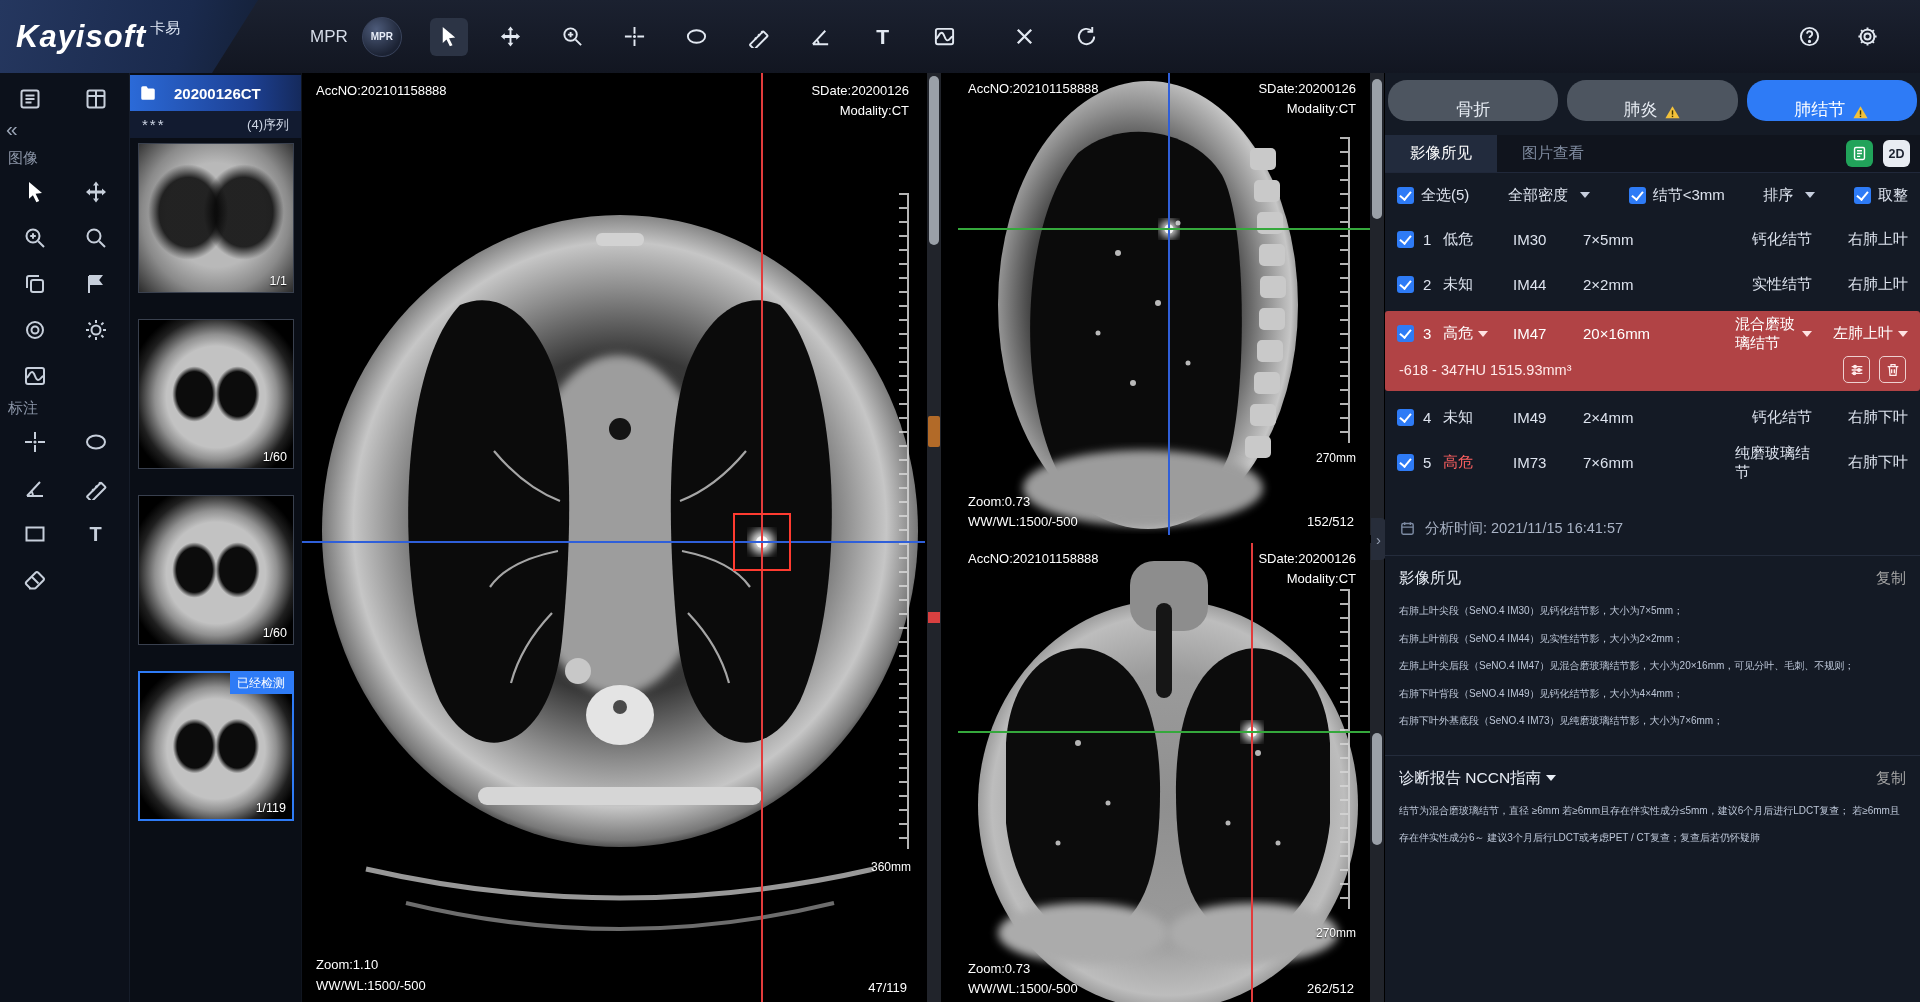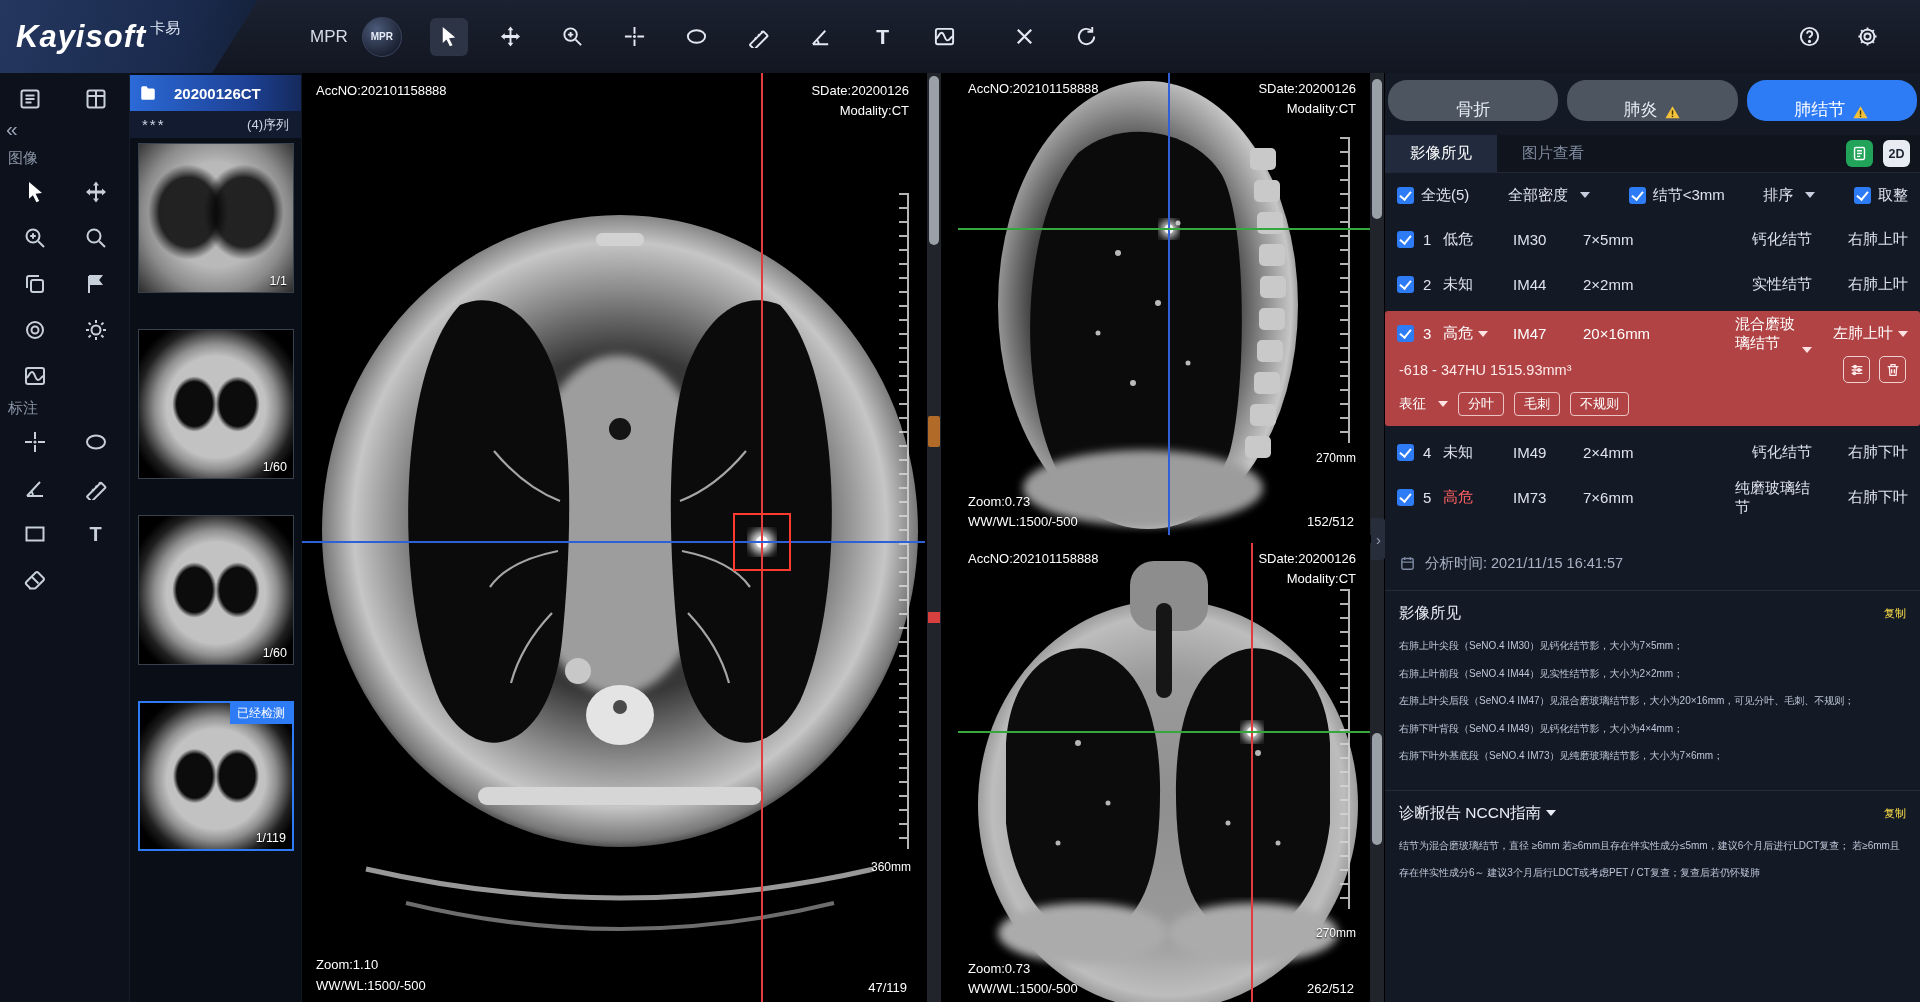--- a/index.html
+++ b/index.html
@@ -52,21 +52,21 @@
 .series-head { height:36px; margin-top:2px;
   background:linear-gradient(90deg,#2b6ad8 0%,#1d4093 70%,#152a5c 100%);
   display:flex; align-items:center; padding:0 9px; gap:17px; color:#fff; }
 .series-head svg { width:18px; height:18px; }
 .series-title { font-size:15px; font-weight:bold; }
 .series-sub { height:27px; background:#121b30; display:flex; align-items:center;
   padding:0 12px; color:#cdd5e4; font-size:13px; }
 .series-sub .stars { letter-spacing:2px; font-size:15px; }
 .series-sub .count { margin-left:auto; }
 .thumbs { position:absolute; top:70px; left:8px; width:156px; }
-.thumb { position:relative; width:156px; height:150px; margin-bottom:36px;
+.thumb { position:relative; width:156px; height:150px; margin-bottom:26px;
   border:1px solid #39404e; cursor:pointer; }
 .thumb.active { border:2px solid #2e7bf6; }
 .t-label { position:absolute; right:6px; bottom:4px; color:#fff; font-size:12.5px; text-shadow:0 1px 2px #000; }
 .t-badge { position:absolute; right:0; top:0; background:#2e7bf6; color:#fff; font-size:12px; padding:2px 7px; }
 .t-xray { background:
   radial-gradient(42% 52% at 32% 46%, rgba(8,8,8,.85) 0 45%, transparent 62%),
   radial-gradient(42% 52% at 68% 46%, rgba(8,8,8,.85) 0 45%, transparent 62%),
   radial-gradient(80% 88% at 50% 48%, #b9b9b9 0 40%, #8a8a8a 60%, #2e2e2e 85%, #0a0a0a 100%); }
 .t-ct { background:
   radial-gradient(20% 26% at 36% 50%, #0c0c0c 0 58%, transparent 72%),
@@ -122,41 +122,41 @@
   border:solid #fff; border-width:0 2px 2px 0; transform:rotate(40deg); }
 .caret { width:0; height:0; border-left:5px solid transparent; border-right:5px solid transparent;
   border-top:6px solid #c6cedd; display:inline-block; margin-left:5px; }
 .nrow { display:flex; align-items:center; height:45px; padding:0 12px; font-size:15px;
   color:#dde3ee; cursor:pointer; }
 .n-cb { margin-right:9px; }
 .n-no { width:20px; }
 .n-risk { width:70px; display:flex; align-items:center; }
 .n-im { width:70px; display:flex; align-items:center; }
 .n-size { width:104px; }
-.n-type { flex:1; display:flex; justify-content:flex-end; align-items:flex-end;margin-left:48px; }
+.n-type { flex:1; display:flex; justify-content:flex-end; align-items:center;margin-left:48px; }
 .n-loc { width:96px; display:flex; justify-content:flex-end; align-items:center; }
 .risk-red { color:#ff6161; }
 .nsel { background:#b14345; border-radius:3px; margin:4px 0; padding-bottom:8px; color:#fff; }
 .nsel .nrow { color:#fff; }
 .nsel .caret { border-top-color:#ffe2e2; }
 .sel-detail { display:flex; align-items:center; padding:0 14px; font-size:14.5px; color:#ffeaea; }
 .sel-actions { margin-left:auto; display:flex; gap:9px; }
 .icon-sq { width:27px; height:27px; border:1px solid #eed0d0; border-radius:5px;
   background:transparent; color:#ffecec; display:flex; align-items:center; justify-content:center; cursor:pointer; }
 .icon-sq svg { width:16px; height:16px; }
 .sel-feats { display:flex; align-items:center; gap:10px; padding:9px 14px 2px; font-size:13.5px; }
 .chip { border:1px solid #ecc3c3; border-radius:4px; padding:2px 9px; font-size:13px; }
 .analysis { display:flex; align-items:center; gap:9px; padding:0 14px; margin-top:26px;
   height:34px; color:#a9b3c5; font-size:14.5px; }
 .analysis svg { width:17px; height:17px; color:#7d8ba3; }
 .section { border-top:1px solid #242c3c; margin-top:10px; }
 .sec-head { display:flex; align-items:center; padding:12px 14px 4px; }
 .sec-title { font-size:15.5px; color:#e9eef6; display:flex; align-items:center; }
 .sec-title .caret { border-top-color:#e9eef6; }
-.copy-link { margin-left:auto; color:#fde047; font-size:11px; cursor:pointer; background:none; border:none; }
+.copy-link { margin-left:auto; color:#a3a3a3; font-size:15px; cursor:pointer; background:none; border:none; }
 .sec-body { padding:4px 14px 10px; font-size:10px; line-height:27.5px; color:#bdc7d8; white-space:pre-line; }
 .disclaimer { position:absolute; left:0; bottom:3px; width:100%; color:#ffd23e;
   font-size:16.5px; font-weight:bold; white-space:nowrap; overflow:hidden; z-index:6; padding-left:2px; }
 </style>
 </head>
 <body>
 
 <svg width="0" height="0" style="position:absolute" aria-hidden="true">
 <defs>
 <symbol id="i-cursor" viewBox="0 0 24 24">
@@ -760,29 +760,20 @@
                 <use href="#i-sliders"></use>
               </svg>
             </button>
           <button class="icon-sq">
               <svg>
                 <use href="#i-trash"></use>
               </svg>
             </button>
         </span>
       </div>
-      <div class="sel-feats">
-        <span class="f-item">
-          <span>表征</span>
-          <i class="caret"></i>
-        </span>
-        <span class="chip">分叶</span>
-        <span class="chip">毛刺</span>
-        <span class="chip">不规则</span>
-      </div>
     </div>
 
     <div class="nrow">
       <span class="cb n-cb"></span>
       <span class="n-no">4</span>
       <span class="n-risk">
           <span>未知</span>
         </span>
       <span class="n-im">IM49</span>
       <span class="n-size">2×4mm</span>

